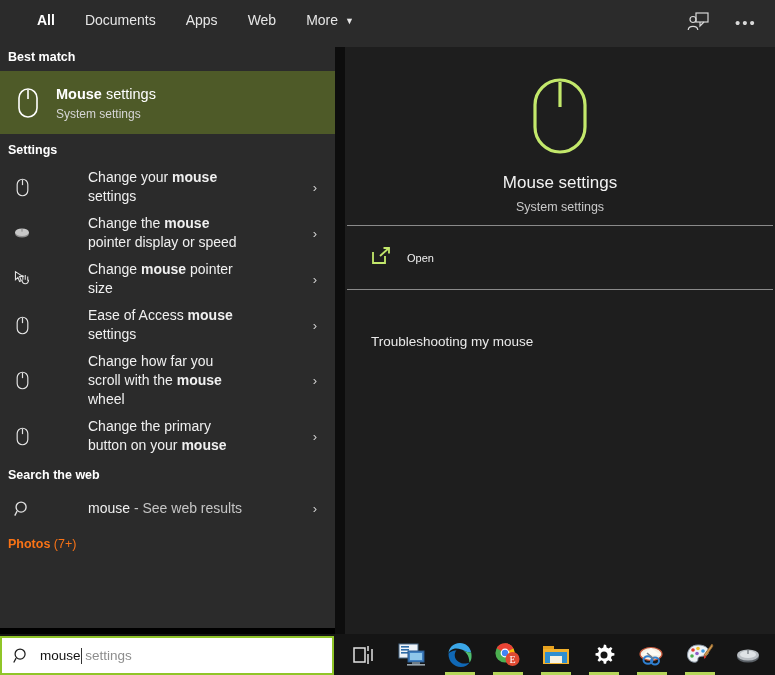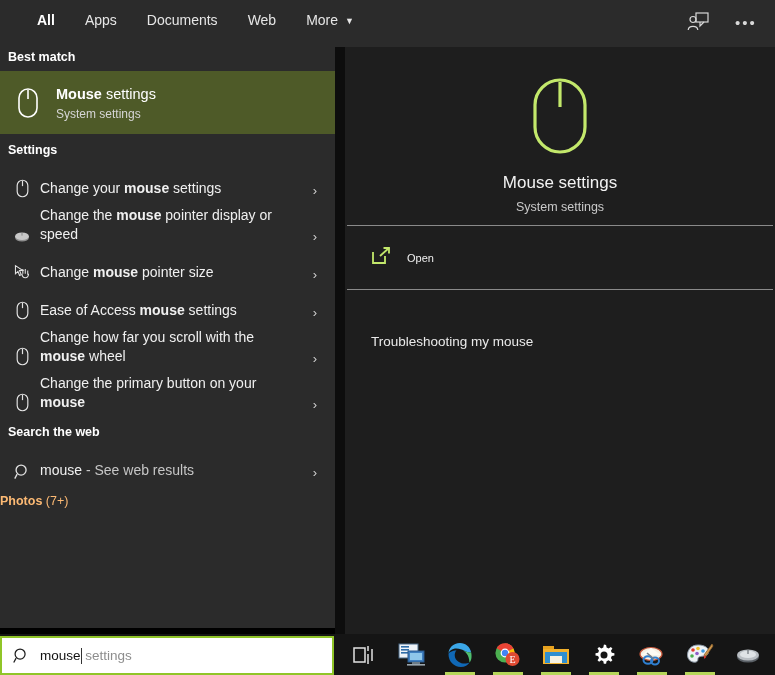--- a/index.html
+++ b/index.html
@@ -85,24 +85,25 @@
     width: 40px; height: 46px;
     display: flex; align-items: center; justify-content: center;
     flex: 0 0 40px;
   }
   .bm-text { margin-left: 8px; }
   .bm-title { color: #ffffff; font-size: 14.5px; line-height: 19px; }
   .bm-title b { font-weight: bold; }
   .bm-sub { color: #d6d6d6; font-size: 12px; margin-top: 3px; }
 
   .res-item {
-    display: flex; align-items: flex-end;
+    display: flex; align-items: center;
     min-height: 38px;
     padding: 4px 8px 4px 8px;
     cursor: default;
+    gap: 48px;
   }
   .res-icon {
     width: 28px; flex: 0 0 28px;
     display: flex; align-items: center; justify-content: center;
     color: #e2e2e2;
   }
   .res-label {
     flex: 1 1 auto;
     color: #f0f0f0;
     font-size: 14px;
@@ -111,21 +112,21 @@
     padding-right: 8px;
   }
   .res-label b { font-weight: bold; }
   .chev {
     flex: 0 0 24px;
     color: #cfcfcf;
     font-size: 13px;
     text-align: center;
   }
   .res-label .dim { color: #c6c6c6; }
-  .photos-head { color:#fdba74; font-size:12.5px; padding: 10px 0 7px 0; }
+  .photos-head { color:#f97316; font-size:12.5px; padding: 10px 0 7px 8px; }
   .photos-head b { font-weight: bold; }
   .photos-head span { font-weight: normal; }
 
   
   .gap {
     position: absolute;
     left: 335px; top: 47px;
     width: 10px; height: 587px;
     background: #0d0d0d;
   }
@@ -212,24 +213,24 @@
 <body>
 
 <div class="app">
 
   <div class="topbar">
     <div class="tabs">
       <div class="tab active">
         <span>All</span>
       </div>
       <div class="tab">
+        <span>Documents</span>
+      </div>
+      <div class="tab">
         <span>Apps</span>
-      </div>
-      <div class="tab">
-        <span>Documents</span>
       </div>
       <div class="tab">
         <span>Web</span>
       </div>
       <div class="tab">
         <span>More</span>
         <span class="caret">▼</span>
       </div>
     </div>
 

